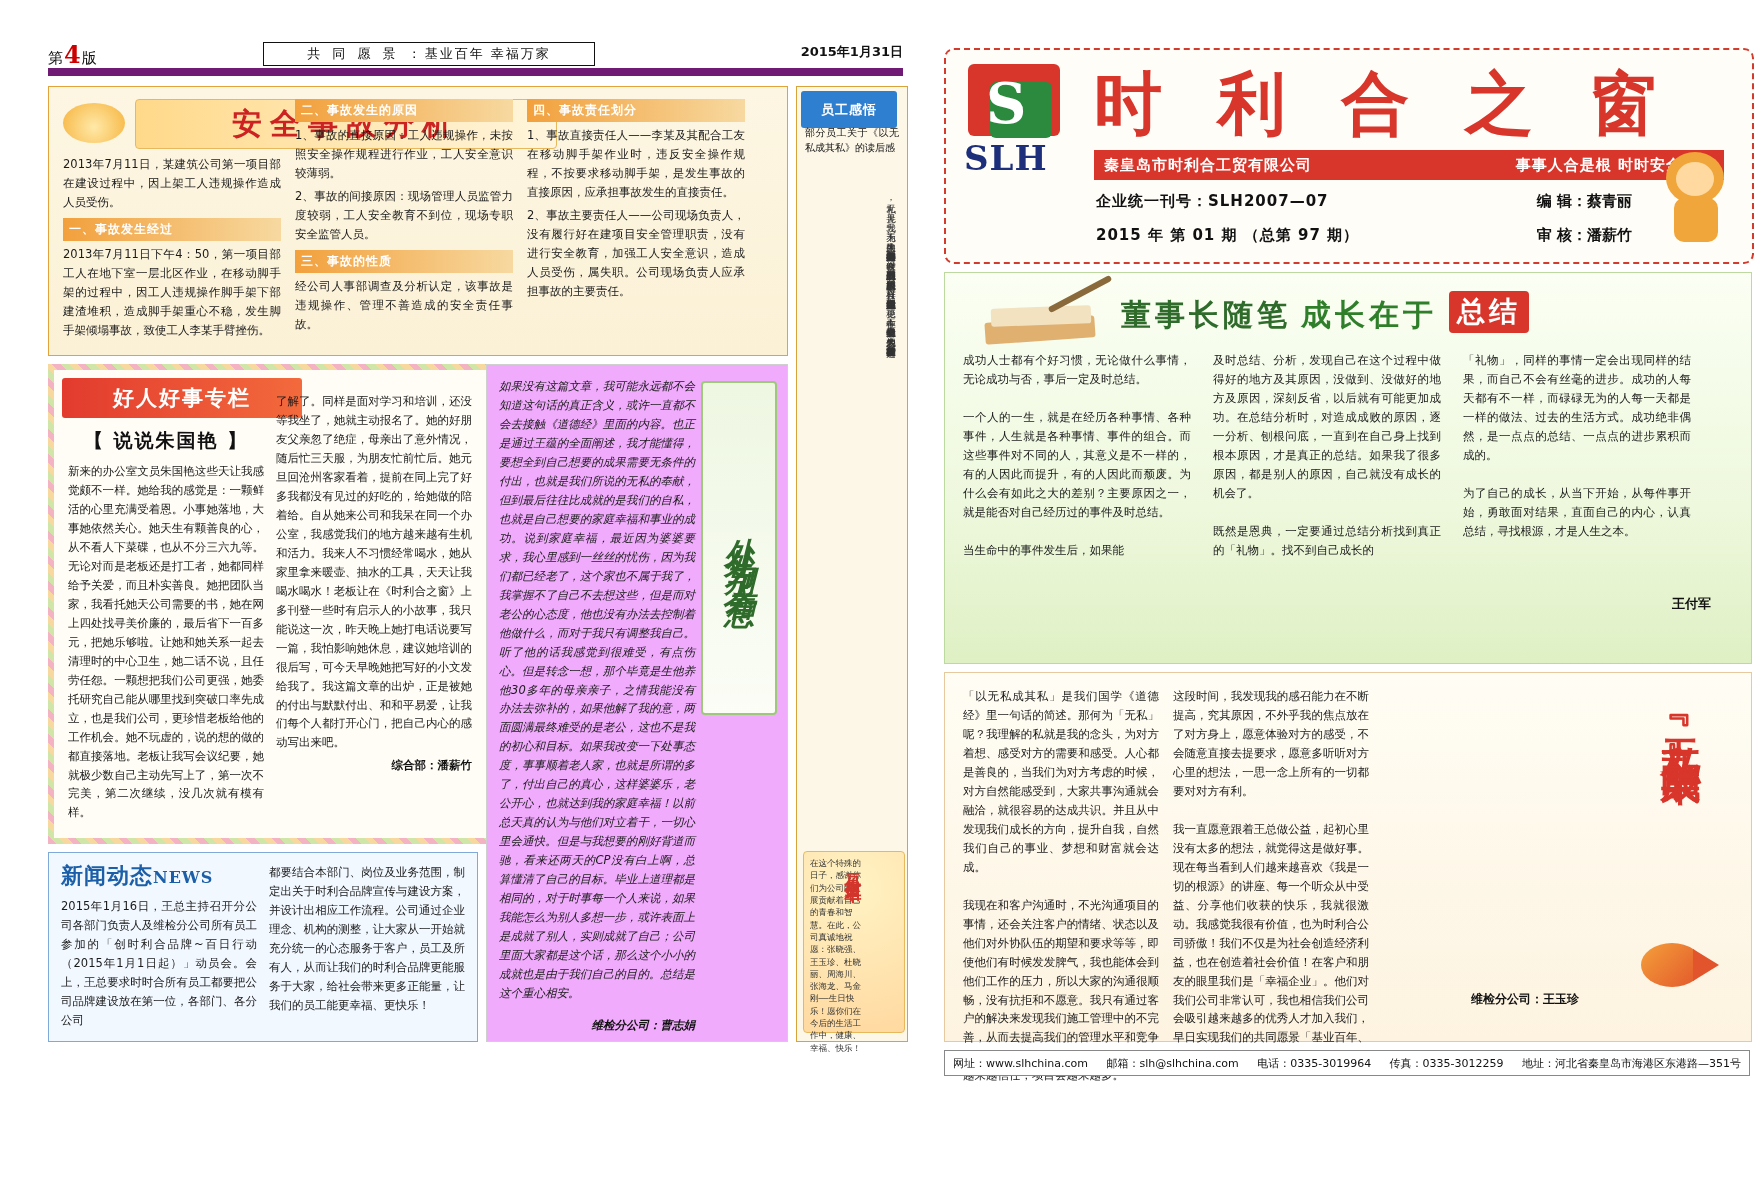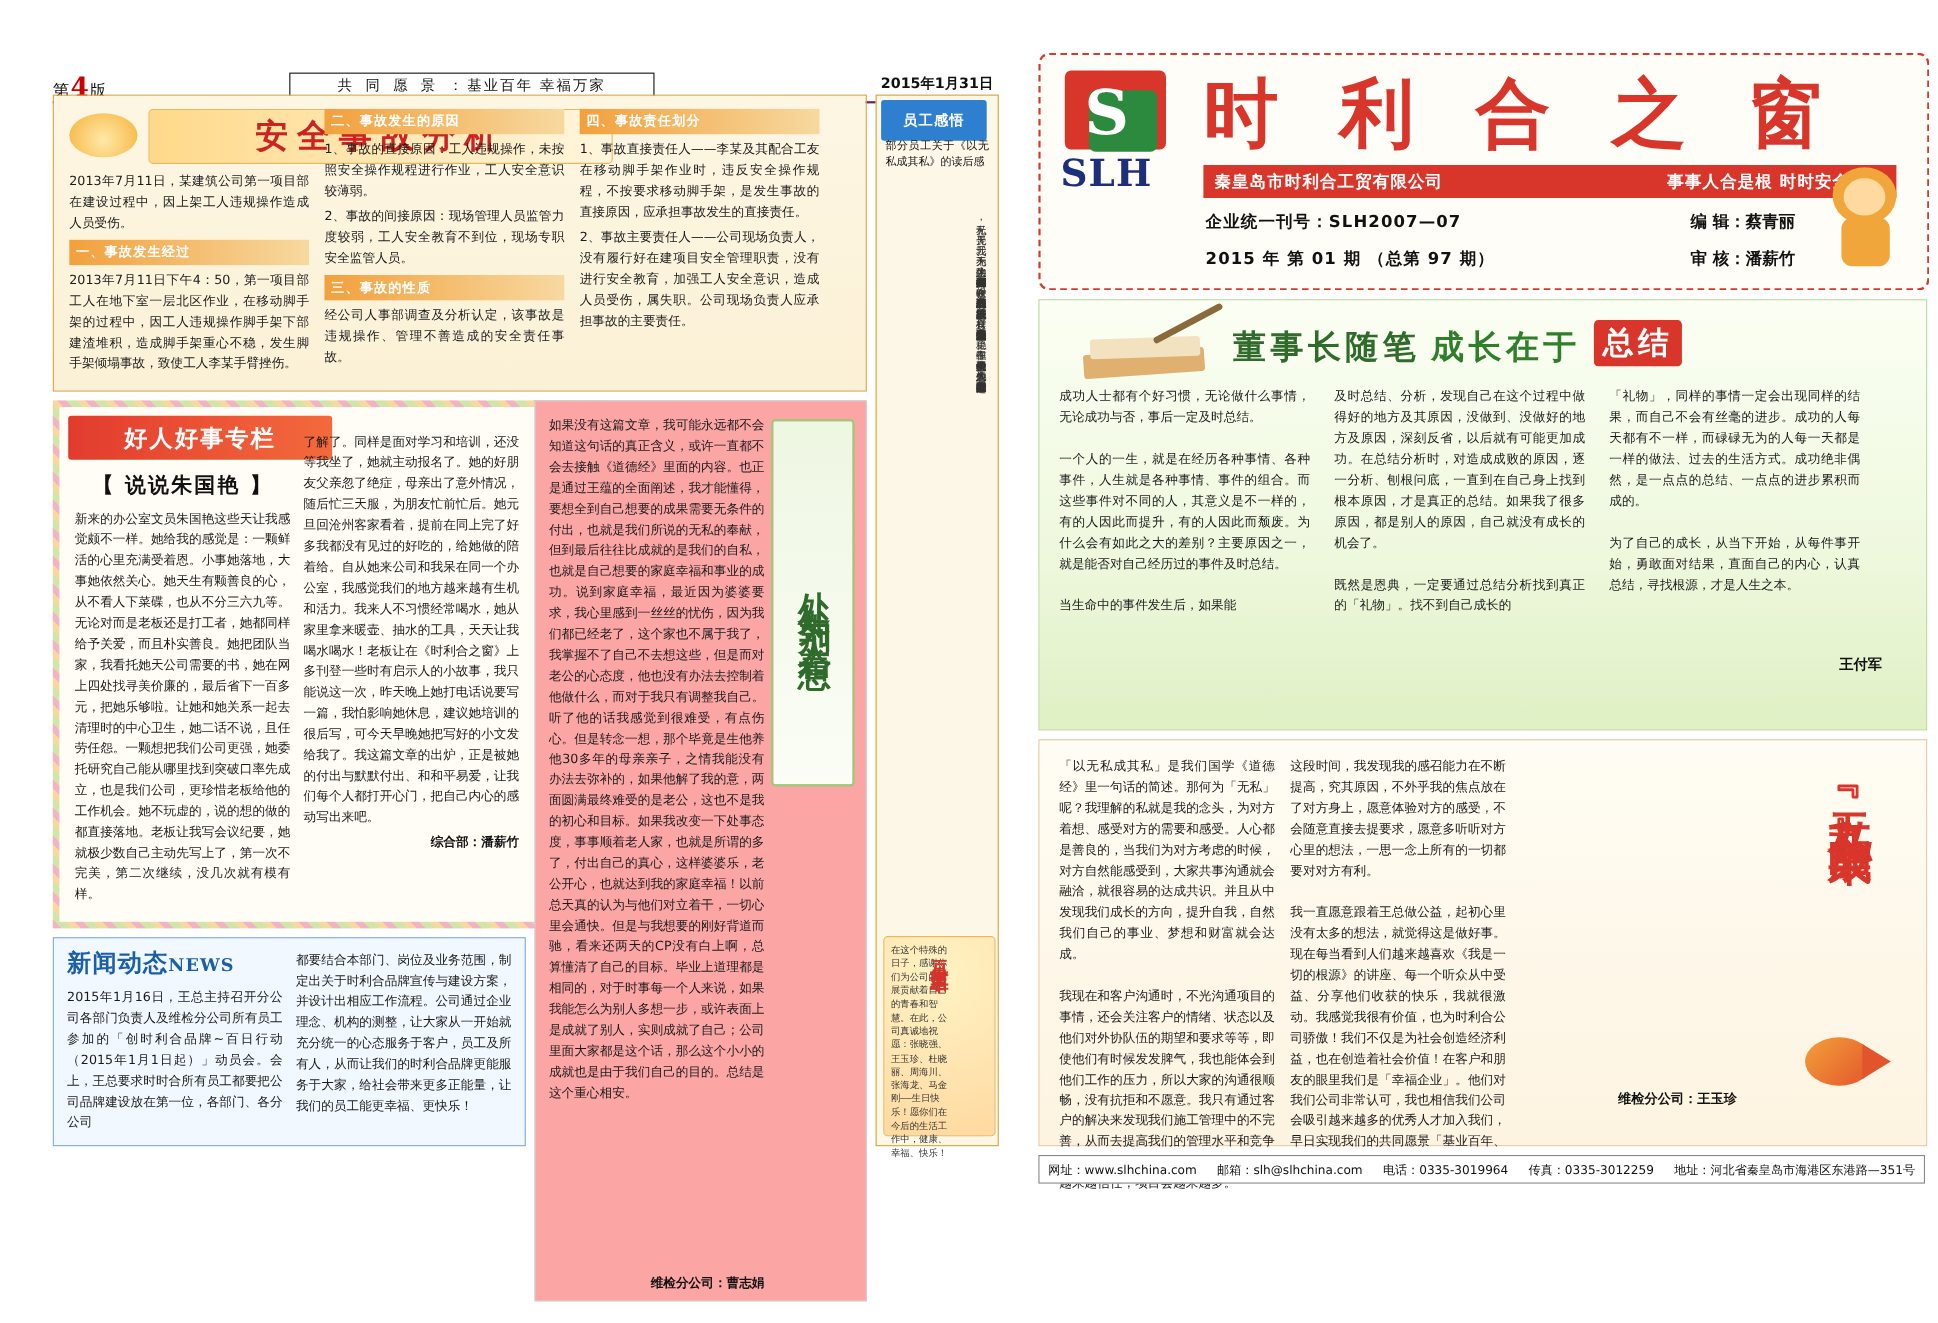--- a/index.html
+++ b/index.html
@@ -7,21 +7,21 @@
     width:1762px;height:1203px;
     background:#ffffff;
     font-family:"DejaVu Sans","Liberation Sans",sans-serif;
     color:#111;
     overflow:hidden;
   }
   .page{position:relative;width:1762px;height:1203px;}
 
   
   .left-page{position:absolute;left:0;top:0;width:935px;height:1203px;background:#fff;}
-  .masthead-l{position:absolute;left:48px;top:40px;width:855px;height:28px;border-bottom:2px solid #701a75;margin-top:24px;}
+  .masthead-l{position:absolute;left:48px;top:40px;width:855px;height:28px;border-bottom:8px solid #701a75;}
   .pg-no{position:absolute;left:0;top:0;font-size:15px;letter-spacing:1px;}
   .pg-no b{font-size:24px;color:#c00;font-family:"DejaVu Serif","Liberation Serif",serif;}
   .vision{position:absolute;left:215px;top:2px;width:330px;height:22px;border:1px solid #111;
     display:flex;align-items:center;justify-content:center;font-size:13px;letter-spacing:2px;}
   .vision .v1{letter-spacing:4px;}
   .date-l{position:absolute;right:0;top:3px;font-size:13px;font-weight:bold;}
 
   .box{position:absolute;box-sizing:border-box;}
 
   
@@ -59,21 +59,21 @@
 
   
   .news{left:48px;top:852px;width:430px;height:190px;border:1px solid #7fa9d8;background:#f2f8ff;}
   .news-title{position:absolute;left:12px;top:8px;font-size:22px;font-weight:bold;color:#1b5fa8;
      font-family:"DejaVu Serif","Liberation Serif",serif;letter-spacing:1px;}
   .news-title .en{font-size:16px;color:#1b5fa8;}
   .news-c1{position:absolute;left:12px;top:44px;width:196px;}
   .news-c2{position:absolute;left:220px;top:10px;width:196px;}
 
   
-  .midcol{left:486px;top:364px;width:302px;height:819px;border:1px solid #cfcfcf;background:#fca5a5;}
+  .midcol{left:486px;top:364px;width:302px;height:678px;border:1px solid #cfcfcf;background:#f0abfc;font-style:italic;}
   .mc-text{position:absolute;left:12px;top:12px;width:196px;}
   .vertical-title{position:absolute;right:10px;top:16px;width:72px;height:330px;
      writing-mode:vertical-rl;text-orientation:upright;
      font-family:"DejaVu Serif","Liberation Serif",serif;font-size:30px;font-weight:bold;color:#2f6b2a;
      letter-spacing:10px;
      background:linear-gradient(180deg,#eef7e2,#fbfdf6);border:2px solid #9ec97a;border-radius:4px;
      display:flex;align-items:center;justify-content:center;}
 
   
   .empcol{left:796px;top:86px;width:112px;height:956px;border:1px solid #d8a33a;background:#fdf7e8;}

